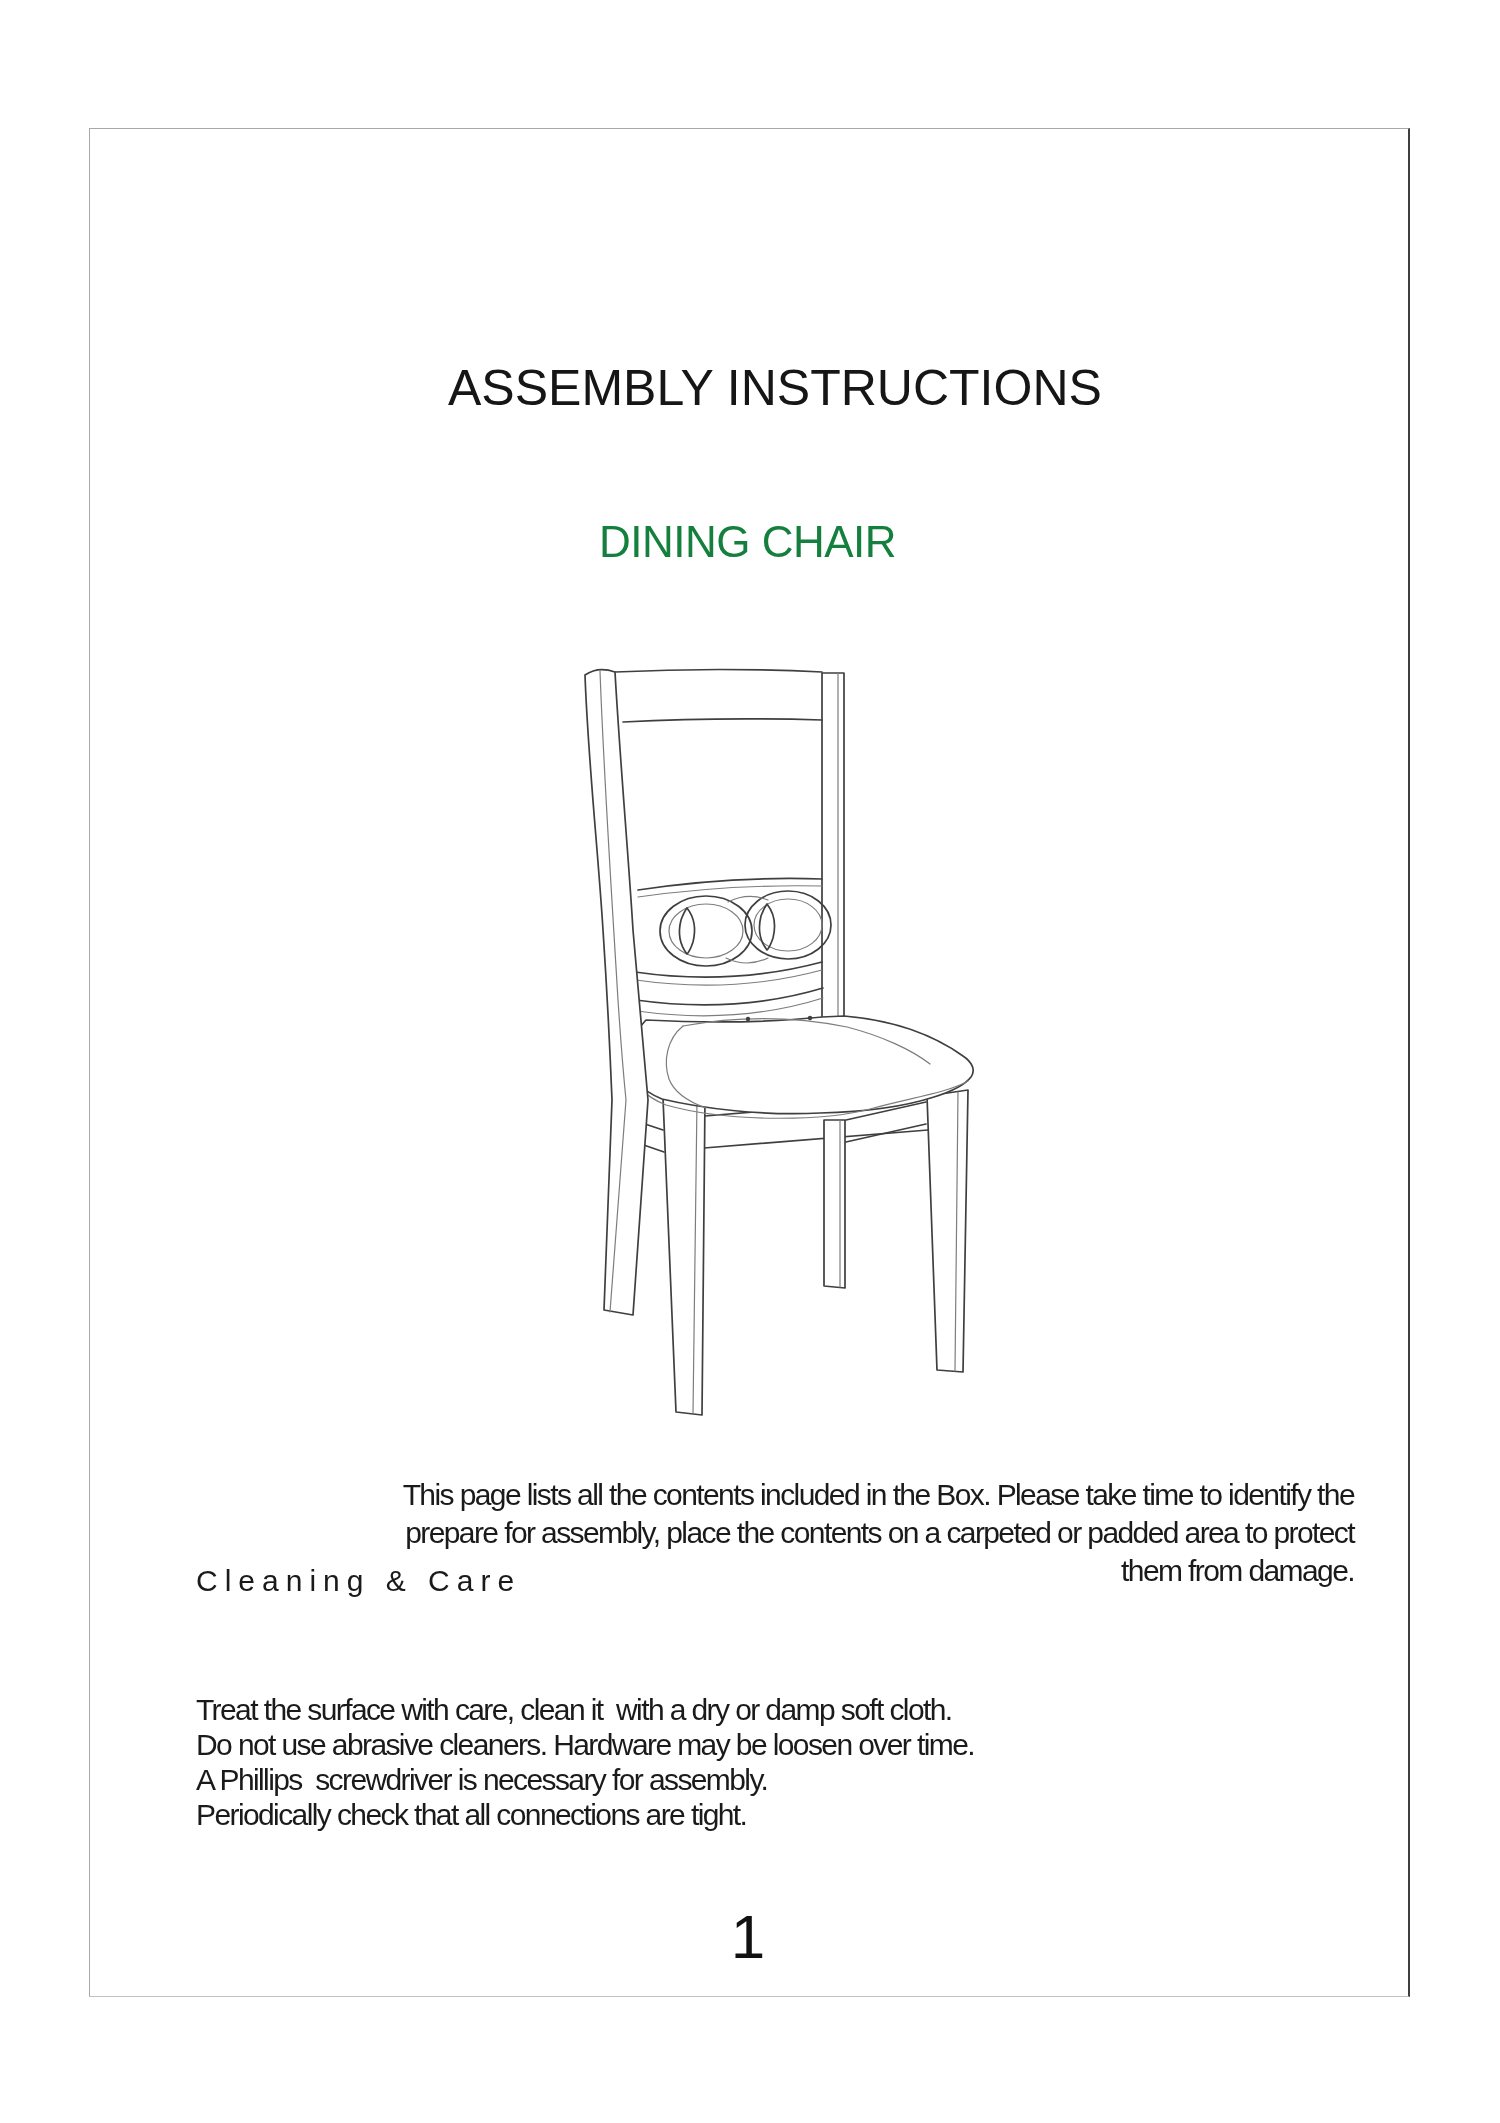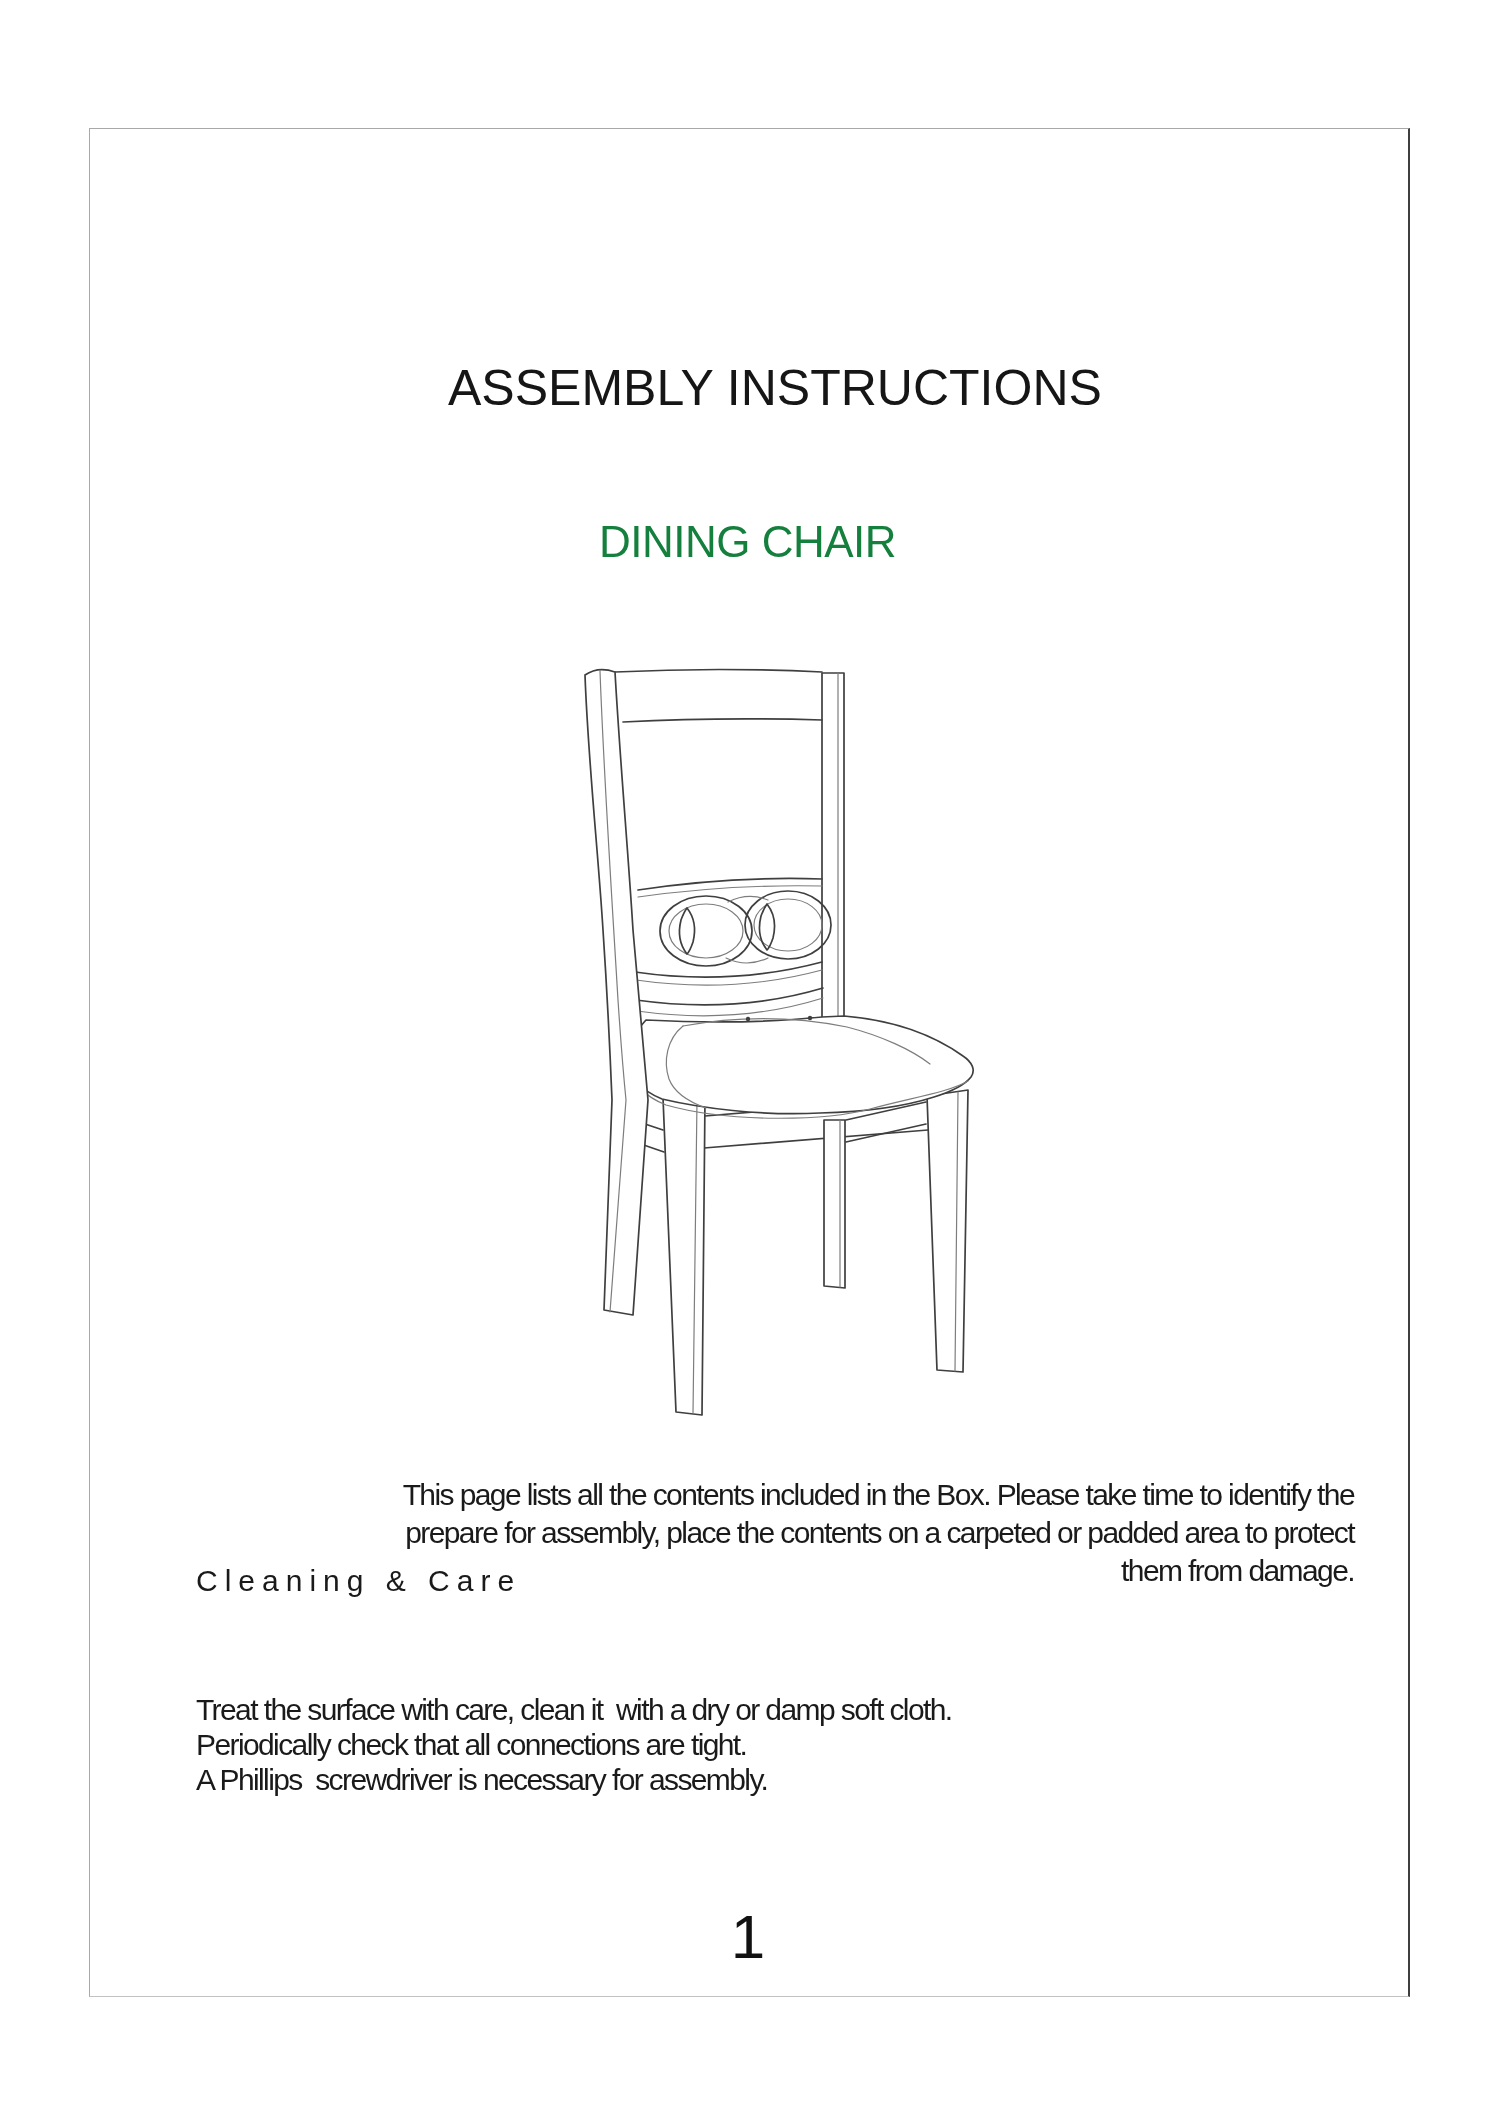--- a/index.html
+++ b/index.html
@@ -120,19 +120,20 @@
   <div class="intro">
     <div class="bline">This page lists all the contents included in the Box. Please take time to identify the</div>
     <div class="bline">prepare for assembly, place the contents on a carpeted or padded area to protect</div>
     <div class="bline">them from damage.</div>
   </div>
 
   <div class="care-heading">Cleaning &amp; Care</div>
 
   <div class="care">
     <div class="bline">Treat the surface with care, clean it  with a dry or damp soft cloth.</div>
+    <div class="bline">Do not use abrasive cleaners. Hardware may be loosen over time.</div>
+    <div class="bline">A Phillips  screwdriver is necessary for assembly.</div>
     <div class="bline">Periodically check that all connections are tight.</div>
-    <div class="bline">A Phillips  screwdriver is necessary for assembly.</div>
   </div>
 
   <div class="pageno">1</div>
 
 </div>
 
 </body></html>

